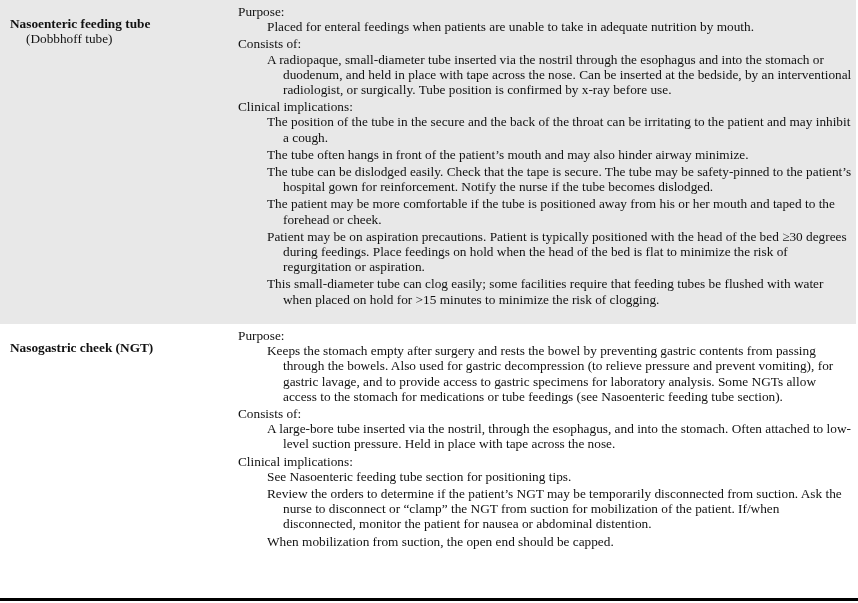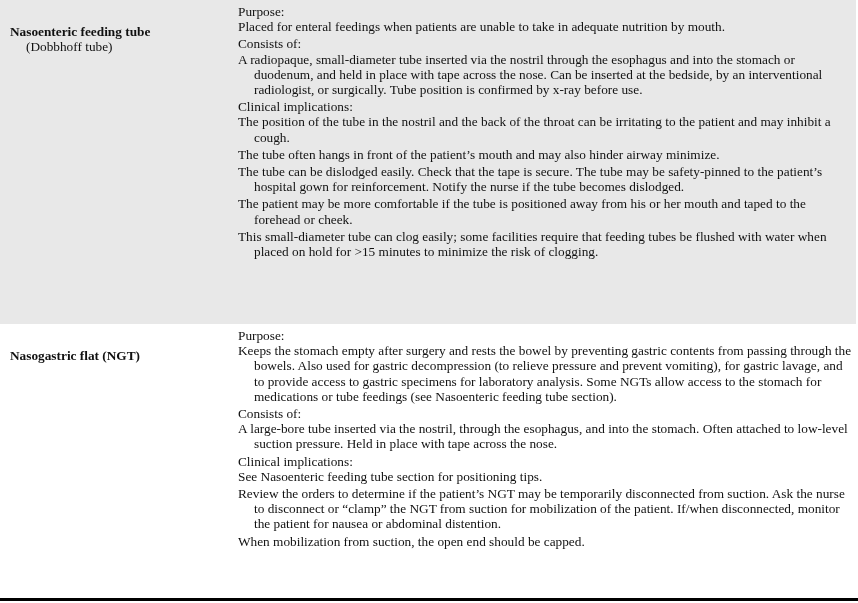--- a/index.html
+++ b/index.html
@@ -8,55 +8,56 @@
       font-family: "Liberation Serif", "DejaVu Serif", serif;
       color: #111;
       font-size: 13.3px;
       line-height: 15.2px;
     }
     .table { position: absolute; left: 0; top: 0; width: 858px; }
     .row { display: flex; width: 856px; }
     .row.shaded { background: #e8e8e8; }
     .row.r1 { height: 324px; }
     .row.r2 { height: 274px; }
-    .col-name { width: 227px; padding: 4px 0 0 10px; box-sizing: border-box; margin-top: 20px; }
+    .col-name { width: 227px; padding: 16px 0 0 10px; box-sizing: border-box; }
     .col-body { width: 629px; padding: 4px 4px 0 11px; box-sizing: border-box; }
     .name-main { font-weight: bold; display: block; }
     .name-sub { display: block; padding-left: 16px; }
     .h { font-weight: normal; display: block; }
-    .p { display: block; padding-left: 16px; text-indent: -16px; margin-bottom: 2px; }
+    .p { display: block; padding-left: 16px; text-indent: -16px; margin-bottom: 2px; margin-left: 29px; }
     .bottom-rule { position: absolute; left: 0; top: 598px; width: 858px; height: 3px; background: #000; }
   </style>
 </head>
 <body>
 
 <div class="table">
 
   <div class="row shaded r1">
     <div class="col-name">
       <span class="name-main">Nasoenteric feeding tube</span>
       <span class="name-sub">(Dobbhoff tube)</span>
     </div>
     <div class="col-body">
       <span class="h">Purpose:</span>
       <span class="p">Placed for enteral feedings when patients are unable to take in adequate nutrition by mouth.</span>
       <span class="h">Consists of:</span>
       <span class="p">A radiopaque, small-diameter tube inserted via the nostril through the esophagus and into the stomach or duodenum, and held in place with tape across the nose. Can be inserted at the bedside, by an interventional radiologist, or surgically. Tube position is confirmed by x-ray before use.</span>
       <span class="h">Clinical implications:</span>
-      <span class="p">The position of the tube in the nostril and the back of the throat can be irritating to the patient and may inhibit a cough.</span>
+      <span class="p">The position of the tube in the secure and the back of the throat can be irritating to the patient and may inhibit a cough.</span>
       <span class="p">The tube often hangs in front of the patient’s mouth and may also hinder airway minimize.</span>
       <span class="p">The tube can be dislodged easily. Check that the tape is secure. The tube may be safety-pinned to the patient’s hospital gown for reinforcement. Notify the nurse if the tube becomes dislodged.</span>
       <span class="p">The patient may be more comfortable if the tube is positioned away from his or her mouth and taped to the forehead or cheek.</span>
+      <span class="p">Patient may be on aspiration precautions. Patient is typically positioned with the head of the bed ≥30 degrees during feedings. Place feedings on hold when the head of the bed is flat to minimize the risk of regurgitation or aspiration.</span>
       <span class="p">This small-diameter tube can clog easily; some facilities require that feeding tubes be flushed with water when placed on hold for &gt;15 minutes to minimize the risk of clogging.</span>
     </div>
   </div>
 
   <div class="row r2">
     <div class="col-name">
-      <span class="name-main">Nasogastric flat (NGT)</span>
+      <span class="name-main">Nasogastric cheek (NGT)</span>
     </div>
     <div class="col-body">
       <span class="h">Purpose:</span>
       <span class="p">Keeps the stomach empty after surgery and rests the bowel by preventing gastric contents from passing through the bowels. Also used for gastric decompression (to relieve pressure and prevent vomiting), for gastric lavage, and to provide access to gastric specimens for laboratory analysis. Some NGTs allow access to the stomach for medications or tube feedings (see Nasoenteric feeding tube section).</span>
       <span class="h">Consists of:</span>
       <span class="p">A large-bore tube inserted via the nostril, through the esophagus, and into the stomach. Often attached to low-level suction pressure. Held in place with tape across the nose.</span>
       <span class="h">Clinical implications:</span>
       <span class="p">See Nasoenteric feeding tube section for positioning tips.</span>
       <span class="p">Review the orders to determine if the patient’s NGT may be temporarily disconnected from suction. Ask the nurse to disconnect or “clamp” the NGT from suction for mobilization of the patient. If/when disconnected, monitor the patient for nausea or abdominal distention.</span>
       <span class="p">When mobilization from suction, the open end should be capped.</span>

